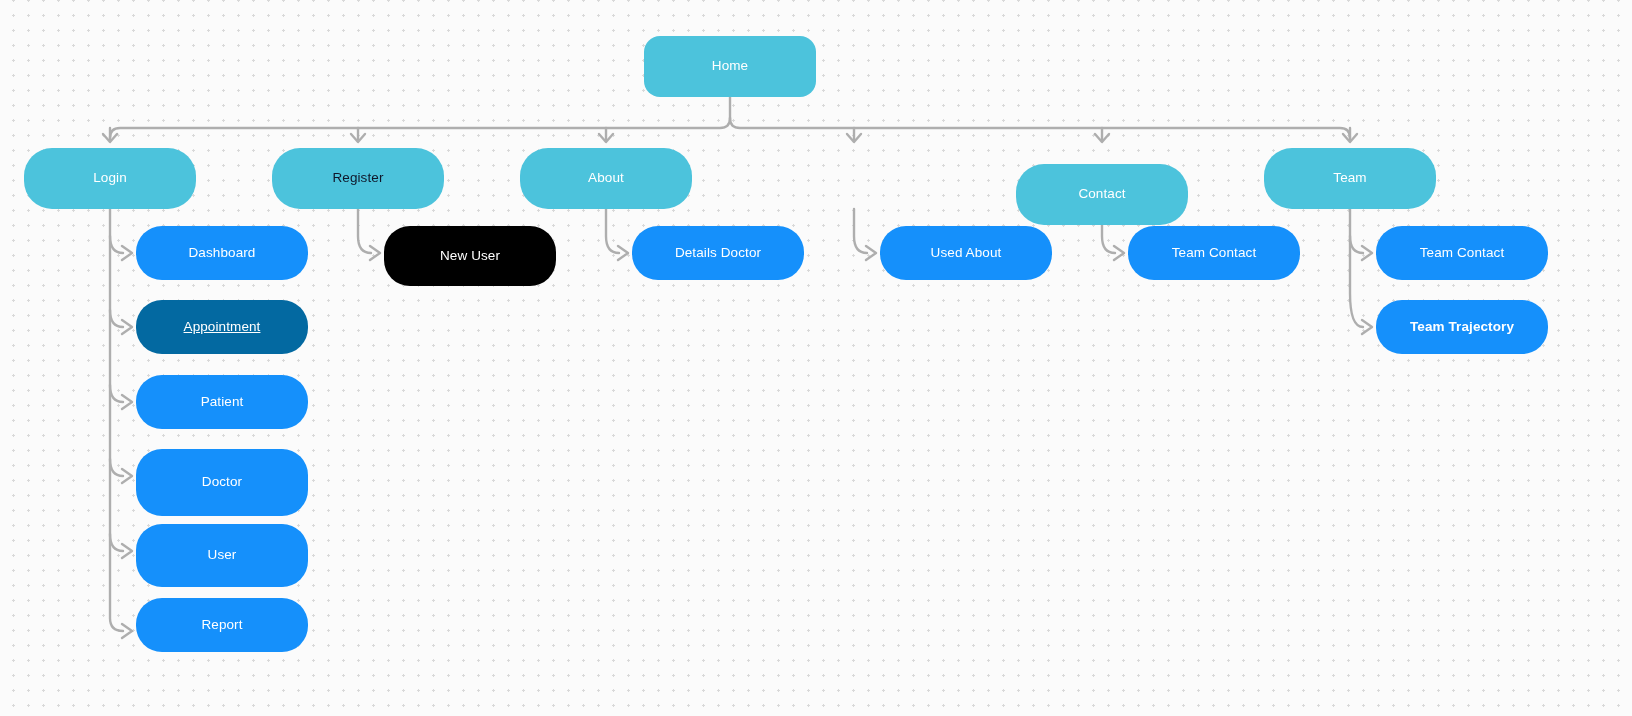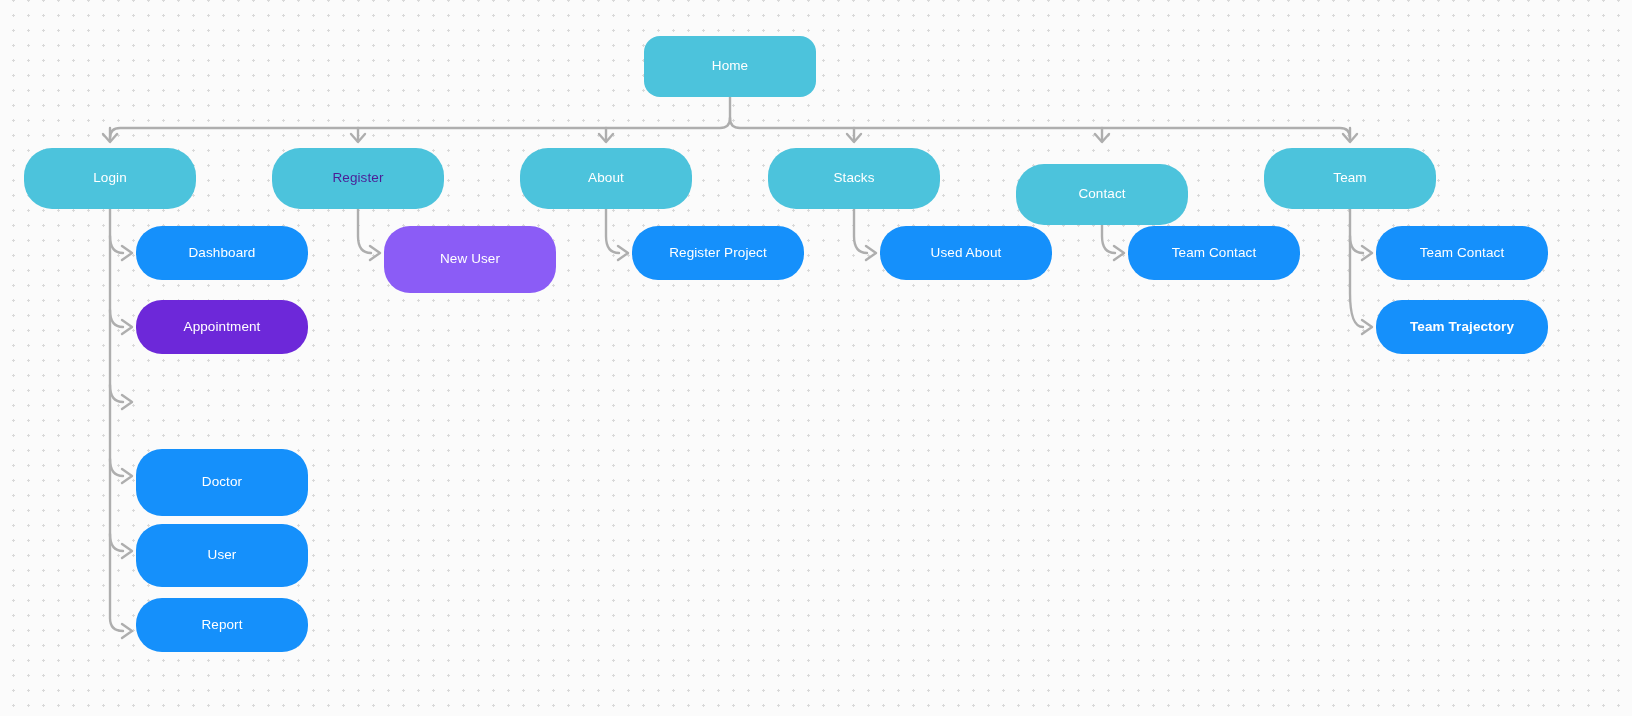--- a/index.html
+++ b/index.html
@@ -102,56 +102,56 @@
     </g>
   </svg>
 
   <div class="node root" style="left: 644px; top: 36px; width: 172px; height: 61px; background: rgb(76, 195, 220); color: rgb(255, 255, 255);">
     <span>Home</span>
   </div>
 
   <div class="node section" style="left: 24px; top: 148px; width: 172px; height: 61px; background: rgb(76, 195, 220); color: rgb(255, 255, 255);">
     <span>Login</span>
   </div>
-  <div class="node section" style="left: 272px; top: 148px; width: 172px; height: 61px; background: rgb(76, 195, 220); color: #4c1d95;">
+  <div class="node section" style="left: 272px; top: 148px; width: 172px; height: 61px; background: rgb(76, 195, 220); color: #0f172a;">
     <span>Register</span>
   </div>
   <div class="node section" style="left: 520px; top: 148px; width: 172px; height: 61px; background: rgb(76, 195, 220); color: rgb(255, 255, 255);">
     <span>About</span>
-  </div>
-  <div class="node section" style="left: 768px; top: 148px; width: 172px; height: 61px; background: rgb(76, 195, 220); color: rgb(255, 255, 255);">
-    <span>Stacks</span>
   </div>
   <div class="node section" style="left: 1016px; top: 164px; width: 172px; height: 61px; background: rgb(76, 195, 220); color: rgb(255, 255, 255);">
     <span>Contact</span>
   </div>
   <div class="node section" style="left: 1264px; top: 148px; width: 172px; height: 61px; background: rgb(76, 195, 220); color: rgb(255, 255, 255);">
     <span>Team</span>
   </div>
 
   <div class="node leaf" style="left: 136px; top: 226px; width: 172px; height: 54px; background: rgb(21, 144, 251); color: rgb(255, 255, 255);">
     <span>Dashboard</span>
   </div>
-  <div class="node leaf" style="left: 136px; top: 300px; width: 172px; height: 54px; background: #6d28d9; color: rgb(255, 255, 255);">
+  <div class="node leaf" style="left: 136px; top: 300px; width: 172px; height: 54px; background: #0369a1; color: rgb(255, 255, 255); text-decoration: underline;">
     <span>Appointment</span>
+  </div>
+  <div class="node leaf" style="left: 136px; top: 375px; width: 172px; height: 54px; background: rgb(21, 144, 251); color: rgb(255, 255, 255);">
+    <span>Patient</span>
   </div>
   <div class="node leaf" style="left: 136px; top: 449px; width: 172px; height: 67px; background: rgb(21, 144, 251); color: rgb(255, 255, 255);">
     <span>Doctor</span>
   </div>
   <div class="node leaf" style="left: 136px; top: 524px; width: 172px; height: 63px; background: rgb(21, 144, 251); color: rgb(255, 255, 255);">
     <span>User</span>
   </div>
   <div class="node leaf" style="left: 136px; top: 598px; width: 172px; height: 54px; background: rgb(21, 144, 251); color: rgb(255, 255, 255);">
     <span>Report</span>
   </div>
-  <div class="node leaf" style="left: 384px; top: 226px; width: 172px; height: 67px; background: #8b5cf6; color: rgb(255, 255, 255);">
+  <div class="node leaf" style="left: 384px; top: 226px; width: 172px; height: 60px; background: #000000; color: rgb(255, 255, 255);">
     <span>New User</span>
   </div>
   <div class="node leaf" style="left: 632px; top: 226px; width: 172px; height: 54px; background: rgb(21, 144, 251); color: rgb(255, 255, 255);">
-    <span>Register Project</span>
+    <span>Details Doctor</span>
   </div>
   <div class="node leaf" style="left: 880px; top: 226px; width: 172px; height: 54px; background: rgb(21, 144, 251); color: rgb(255, 255, 255);">
     <span>Used About</span>
   </div>
   <div class="node leaf" style="left: 1128px; top: 226px; width: 172px; height: 54px; background: rgb(21, 144, 251); color: rgb(255, 255, 255);">
     <span>Team Contact</span>
   </div>
   <div class="node leaf" style="left: 1376px; top: 226px; width: 172px; height: 54px; background: rgb(21, 144, 251); color: rgb(255, 255, 255);">
     <span>Team Contact</span>
   </div>

